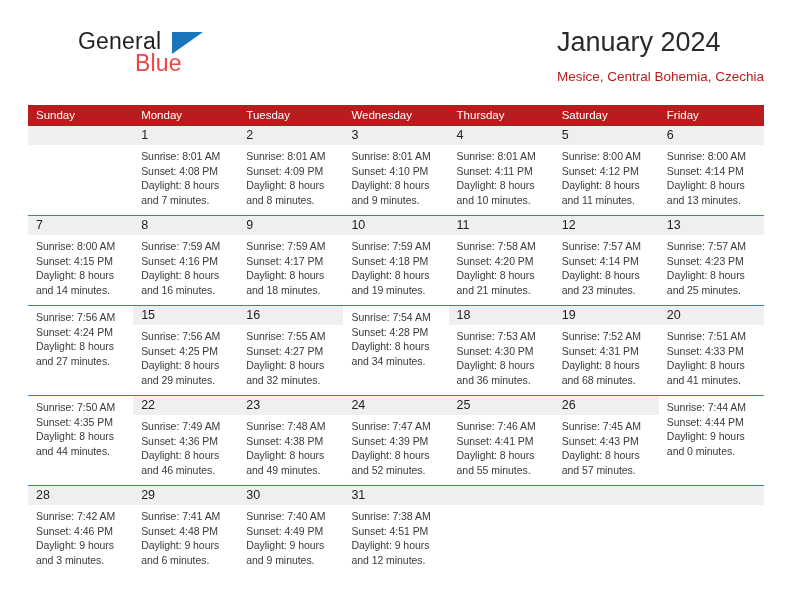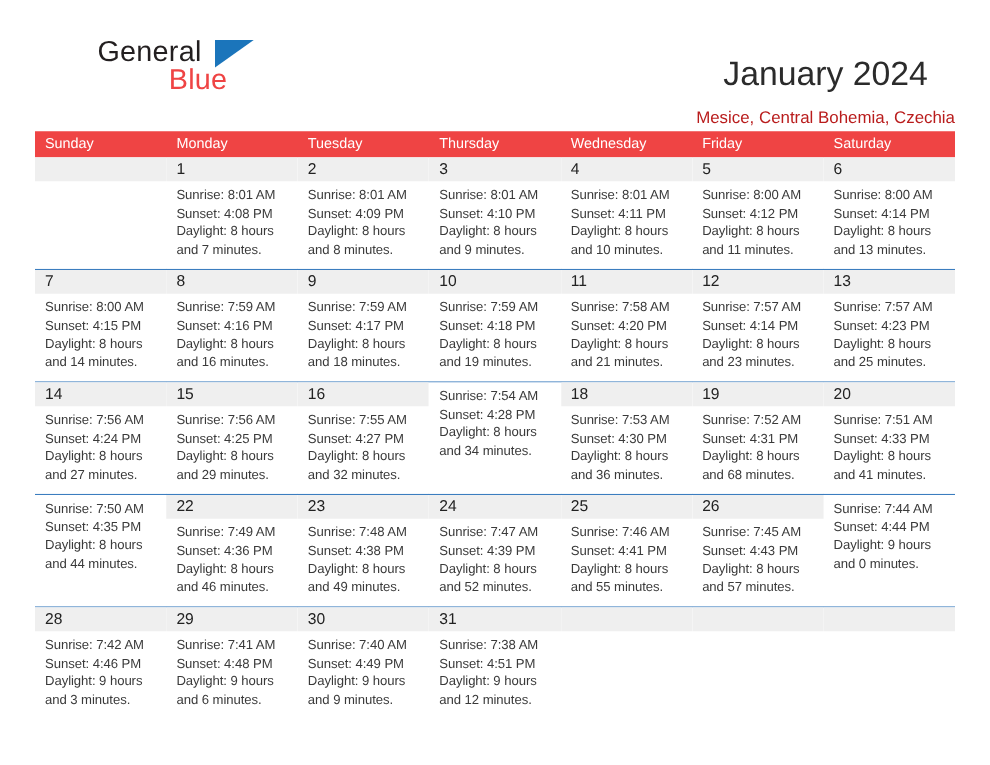--- a/index.html
+++ b/index.html
@@ -61,22 +61,22 @@
     top: 6px;
     width: 0;
     height: 0;
     border-left: 31px solid #1b75bb;
     border-bottom: 22px solid transparent;
   }
 
   .title-wrap {
     position: absolute;
     right: 0;
-    top: 17px;
-    text-align: center;
+    top: 0;
+    text-align: left;
     margin-left: 20px;
   }
   .cal-title {
     font-size: 27px;
     color: #2b2b2b;
     line-height: 32px;
     white-space: nowrap;
   }
   .cal-subtitle {
     font-size: 13.5px;
@@ -88,21 +88,21 @@
 
   
   .calendar {
     position: absolute;
     left: 28px;
     top: 105px;
     width: 736px;
   }
   .weekday-row {
     display: flex;
-    background: #ef4444;
+    background: #b91c1c;
     height: 21px;
   }
   .weekday {
     flex: 1 1 0;
     color: #ffffff;
     font-size: 11.5px;
     line-height: 21px;
     padding-left: 8px;
     box-sizing: border-box;
     overflow: hidden;
@@ -169,24 +169,24 @@
       <div class="cal-subtitle">Mesice, Central Bohemia, Czechia</div>
     </div>
 
   </div>
 
   <div class="calendar">
     <div class="weekday-row" id="weekday-row">
         <div class="weekday">Sunday</div>
         <div class="weekday">Monday</div>
         <div class="weekday">Tuesday</div>
+        <div class="weekday">Wednesday</div>
         <div class="weekday">Thursday</div>
-        <div class="weekday">Wednesday</div>
+        <div class="weekday">Saturday</div>
         <div class="weekday">Friday</div>
-        <div class="weekday">Saturday</div>
       </div>
     <div id="weeks-container">
         <div class="week">
           <div class="week-inner">
             <div class="day-cell empty">
               <div class="day-num-band">
                 <span class="day-num"></span>
               </div>
               <div class="day-lines">
                 <div class="day-line"></div>
@@ -340,23 +340,20 @@
                 <div class="day-line">Sunset: 4:23 PM</div>
                 <div class="day-line">Daylight: 8 hours</div>
                 <div class="day-line">and 25 minutes.</div>
               </div>
             </div>
           </div>
         </div>
         <div class="week">
           <div class="week-inner">
             <div class="day-cell">
-              <div class="day-num-band">
-                <span class="day-num">14</span>
-              </div>
               <div class="day-lines">
                 <div class="day-line">Sunrise: 7:56 AM</div>
                 <div class="day-line">Sunset: 4:24 PM</div>
                 <div class="day-line">Daylight: 8 hours</div>
                 <div class="day-line">and 27 minutes.</div>
               </div>
             </div>
             <div class="day-cell">
               <div class="day-num-band">
                 <span class="day-num">15</span>

